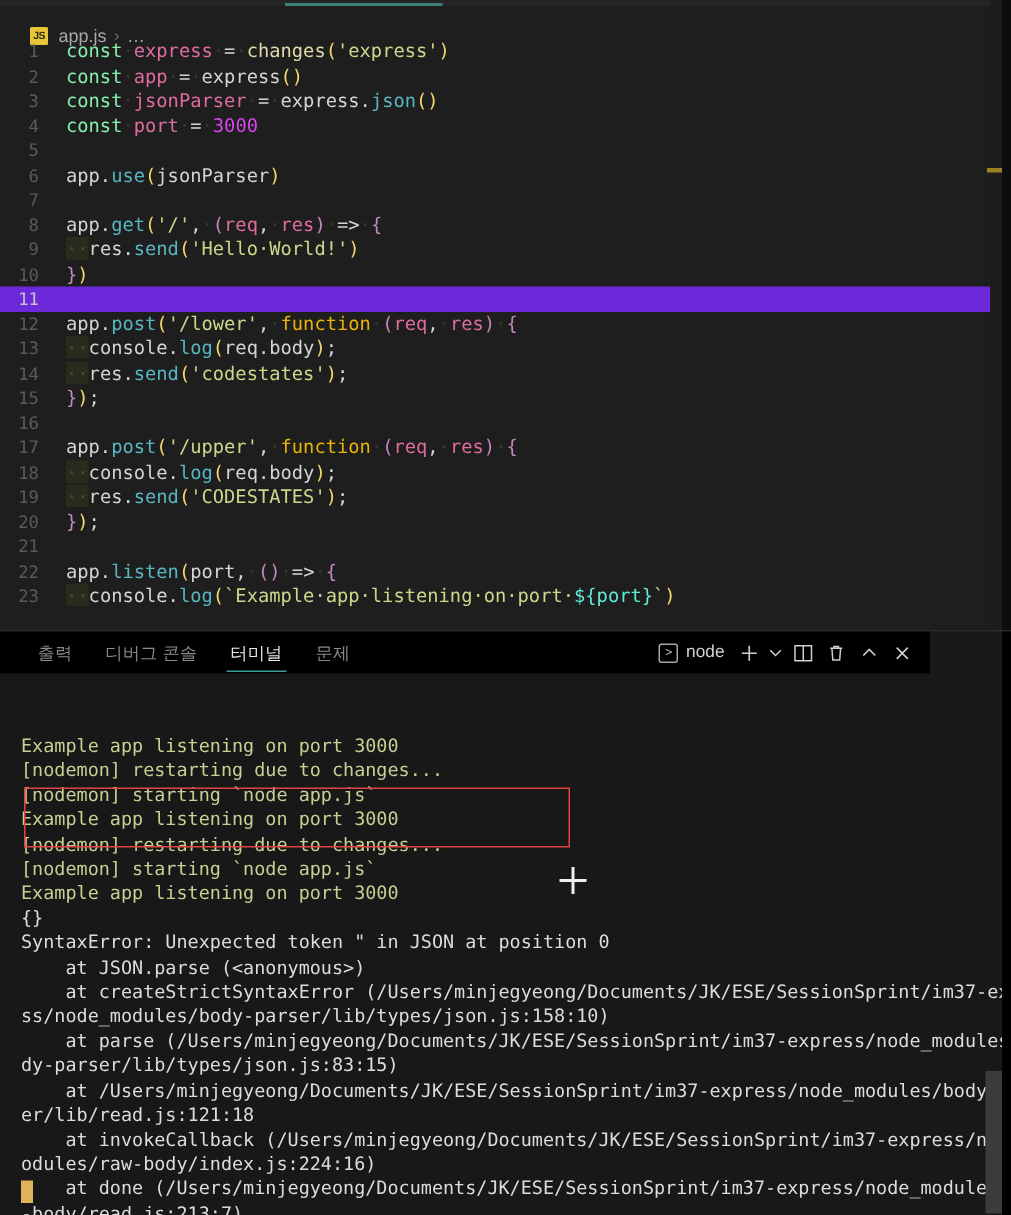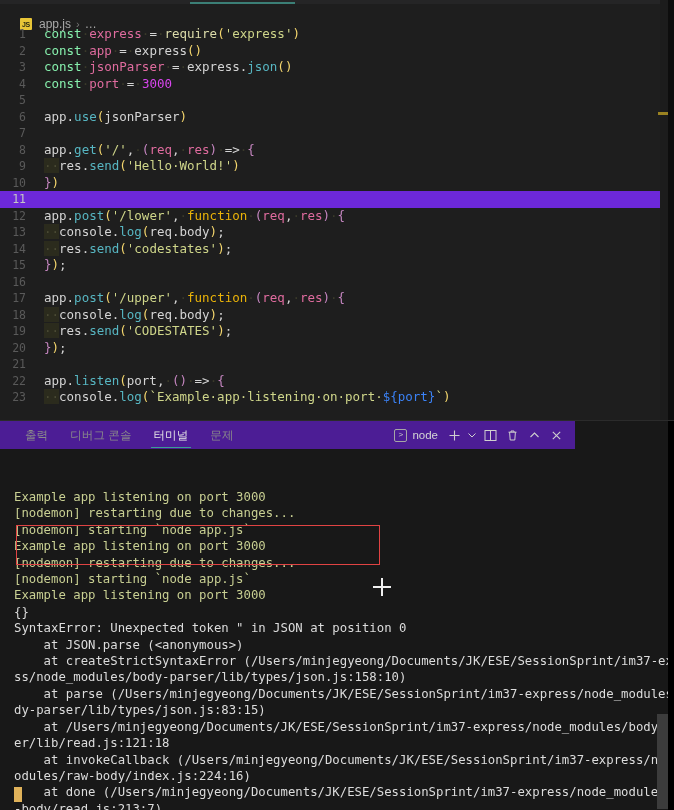--- a/index.html
+++ b/index.html
@@ -66,43 +66,43 @@
   .fn2  { color:#dcdcaa; }
   .str  { color:#cfd68a;margin-top:44px; }
   .num  { color:#d946ef; }
   .pl   { color:#d4d4d4; }
   .p1   { color:#f5d76e; }
   .p2   { color:#c586c0; }
   .op   { color:#d4d4d4; }
   .ws   { color:#3a3a2a; }
   .ind  { background:#2b2b1d; color:#4a4a35; }
   .tmpl { color:#cfd68a; }
-  .tvar { color:#3b82f6; }
+  .tvar { color:#5eead4; }
 
   #overview-ruler {
     position:absolute; right:0; top:0; width:14px; height:420px;
     background:#1c1c1c;
   }
   #ruler-mark-warning {
     position:absolute; right:0px; top:112px; width:16px; height:3px;
     background:#9a8221;
   }
   #editor-right-fill {
     position:absolute; right:0; top:0; width:6px; height:420px;
     background:#0d0d0d;
   }
 
   
   #panel {
     position:absolute; left:0; top:420px; width:674px; height:390px;
     background:#181818; border-top:1px solid #2b2b2b;
   }
   #panel-header {
-    position:relative; height:28px; width:575px;
-    display:flex; align-items:center; background:#4c1d95;
+    position:relative; height:28px; width:620px;
+    display:flex; align-items:center; background:#000000;
   }
   #panel-tabs { display:flex; align-items:center; height:28px; padding-left:14px; }
   .panel-tab {
     position:relative; height:28px; display:flex; align-items:center;
     padding:0 11px; font-family:"Liberation Sans", sans-serif;
     font-size:11.5px; color:#8a8a8a; letter-spacing:0.1px;
   }
   .panel-tab.active { color:#e7e7e7; }
   .panel-tab.active::after {
     content:""; position:absolute; left:8px; right:8px; bottom:1px;
@@ -175,21 +175,21 @@
   </div>
 
   <div id="breadcrumb">
     <span class="js-badge">JS</span>
     <span class="crumb">app.js</span>
     <span class="sep">›</span>
     <span class="crumb">…</span>
   </div>
 
   <div id="code-area">
-      <div class="code-line"><span class="ln">1</span><span class="code-txt"><span class="kw">const</span><span class="ws">·</span><span class="var">express</span><span class="ws">·</span><span class="op">=</span><span class="ws">·</span><span class="fn2">require</span><span class="p1">(</span><span class="str">'express'</span><span class="p1">)</span></span></div>
+      <div class="code-line"><span class="ln">1</span><span class="code-txt"><span class="kw">const</span><span class="ws">·</span><span class="var">express</span><span class="ws">·</span><span class="op">=</span><span class="ws">·</span><span class="fn2">changes</span><span class="p1">(</span><span class="str">'express'</span><span class="p1">)</span></span></div>
       <div class="code-line"><span class="ln">2</span><span class="code-txt"><span class="kw">const</span><span class="ws">·</span><span class="var">app</span><span class="ws">·</span><span class="op">=</span><span class="ws">·</span><span class="pl">express</span><span class="p1">(</span><span class="p1">)</span></span></div>
       <div class="code-line"><span class="ln">3</span><span class="code-txt"><span class="kw">const</span><span class="ws">·</span><span class="var">jsonParser</span><span class="ws">·</span><span class="op">=</span><span class="ws">·</span><span class="pl">express.</span><span class="fn">json</span><span class="p1">(</span><span class="p1">)</span></span></div>
       <div class="code-line"><span class="ln">4</span><span class="code-txt"><span class="kw">const</span><span class="ws">·</span><span class="var">port</span><span class="ws">·</span><span class="op">=</span><span class="ws">·</span><span class="num">3000</span></span></div>
       <div class="code-line"><span class="ln">5</span><span class="code-txt"></span></div>
       <div class="code-line"><span class="ln">6</span><span class="code-txt"><span class="pl">app.</span><span class="fn">use</span><span class="p1">(</span><span class="pl">jsonParser</span><span class="p1">)</span></span></div>
       <div class="code-line"><span class="ln">7</span><span class="code-txt"></span></div>
       <div class="code-line"><span class="ln">8</span><span class="code-txt"><span class="pl">app.</span><span class="fn">get</span><span class="p1">(</span><span class="str">'/'</span><span class="op">,</span><span class="ws">·</span><span class="p2">(</span><span class="var">req</span><span class="op">,</span><span class="ws">·</span><span class="var">res</span><span class="p2">)</span><span class="ws">·</span><span class="op">=&gt;</span><span class="ws">·</span><span class="p2">{</span></span></div>
       <div class="code-line"><span class="ln">9</span><span class="code-txt"><span class="ind">··</span><span class="pl">res.</span><span class="fn">send</span><span class="p1">(</span><span class="str">'Hello·World!'</span><span class="p1">)</span></span></div>
       <div class="code-line"><span class="ln">10</span><span class="code-txt"><span class="p2">}</span><span class="p1">)</span></span></div>
       <div class="code-line active"><span class="ln">11</span><span class="code-txt"></span></div>

